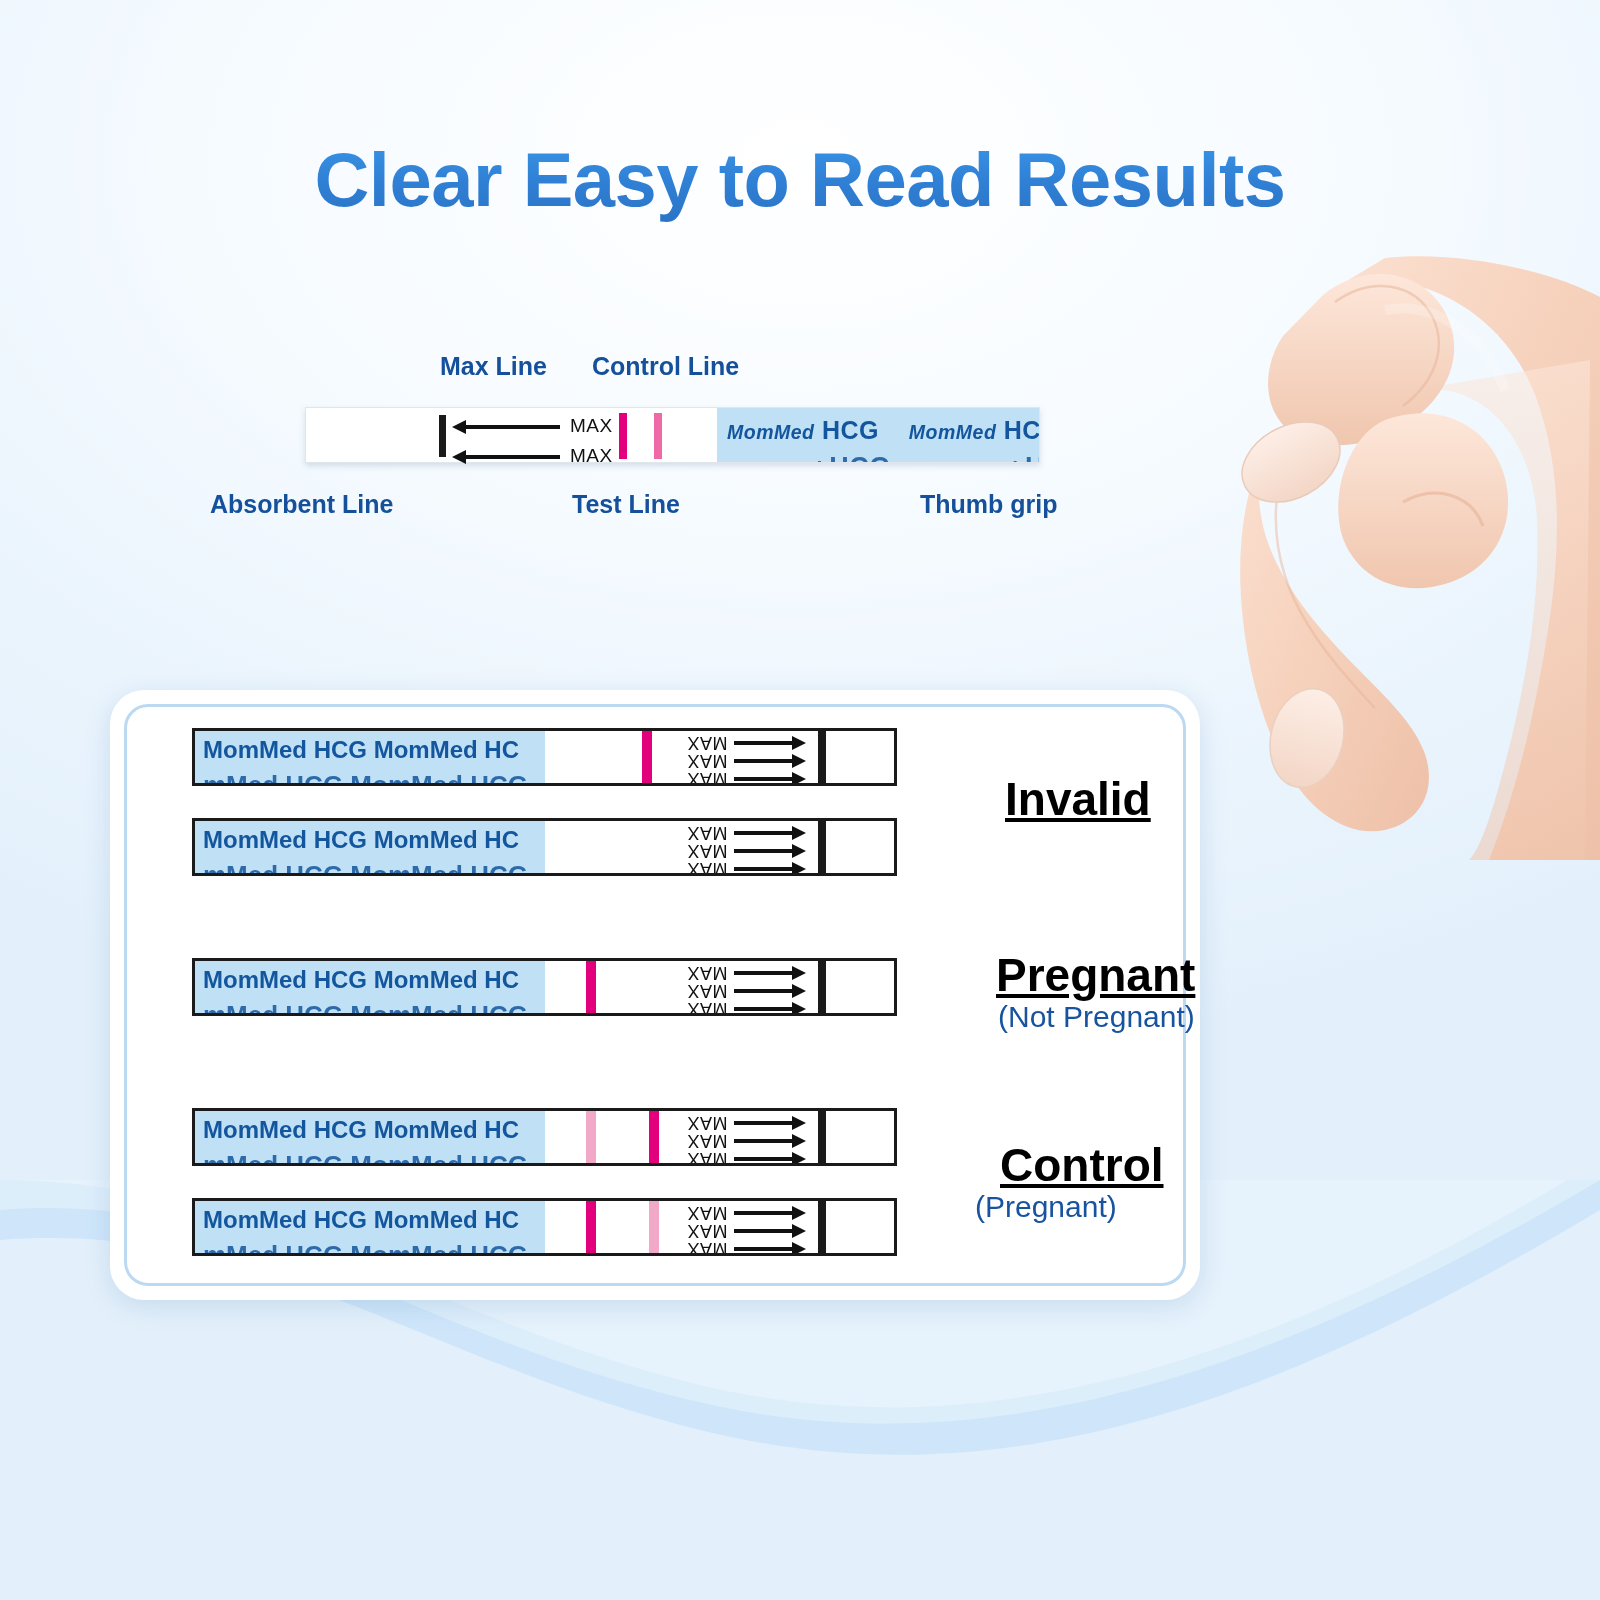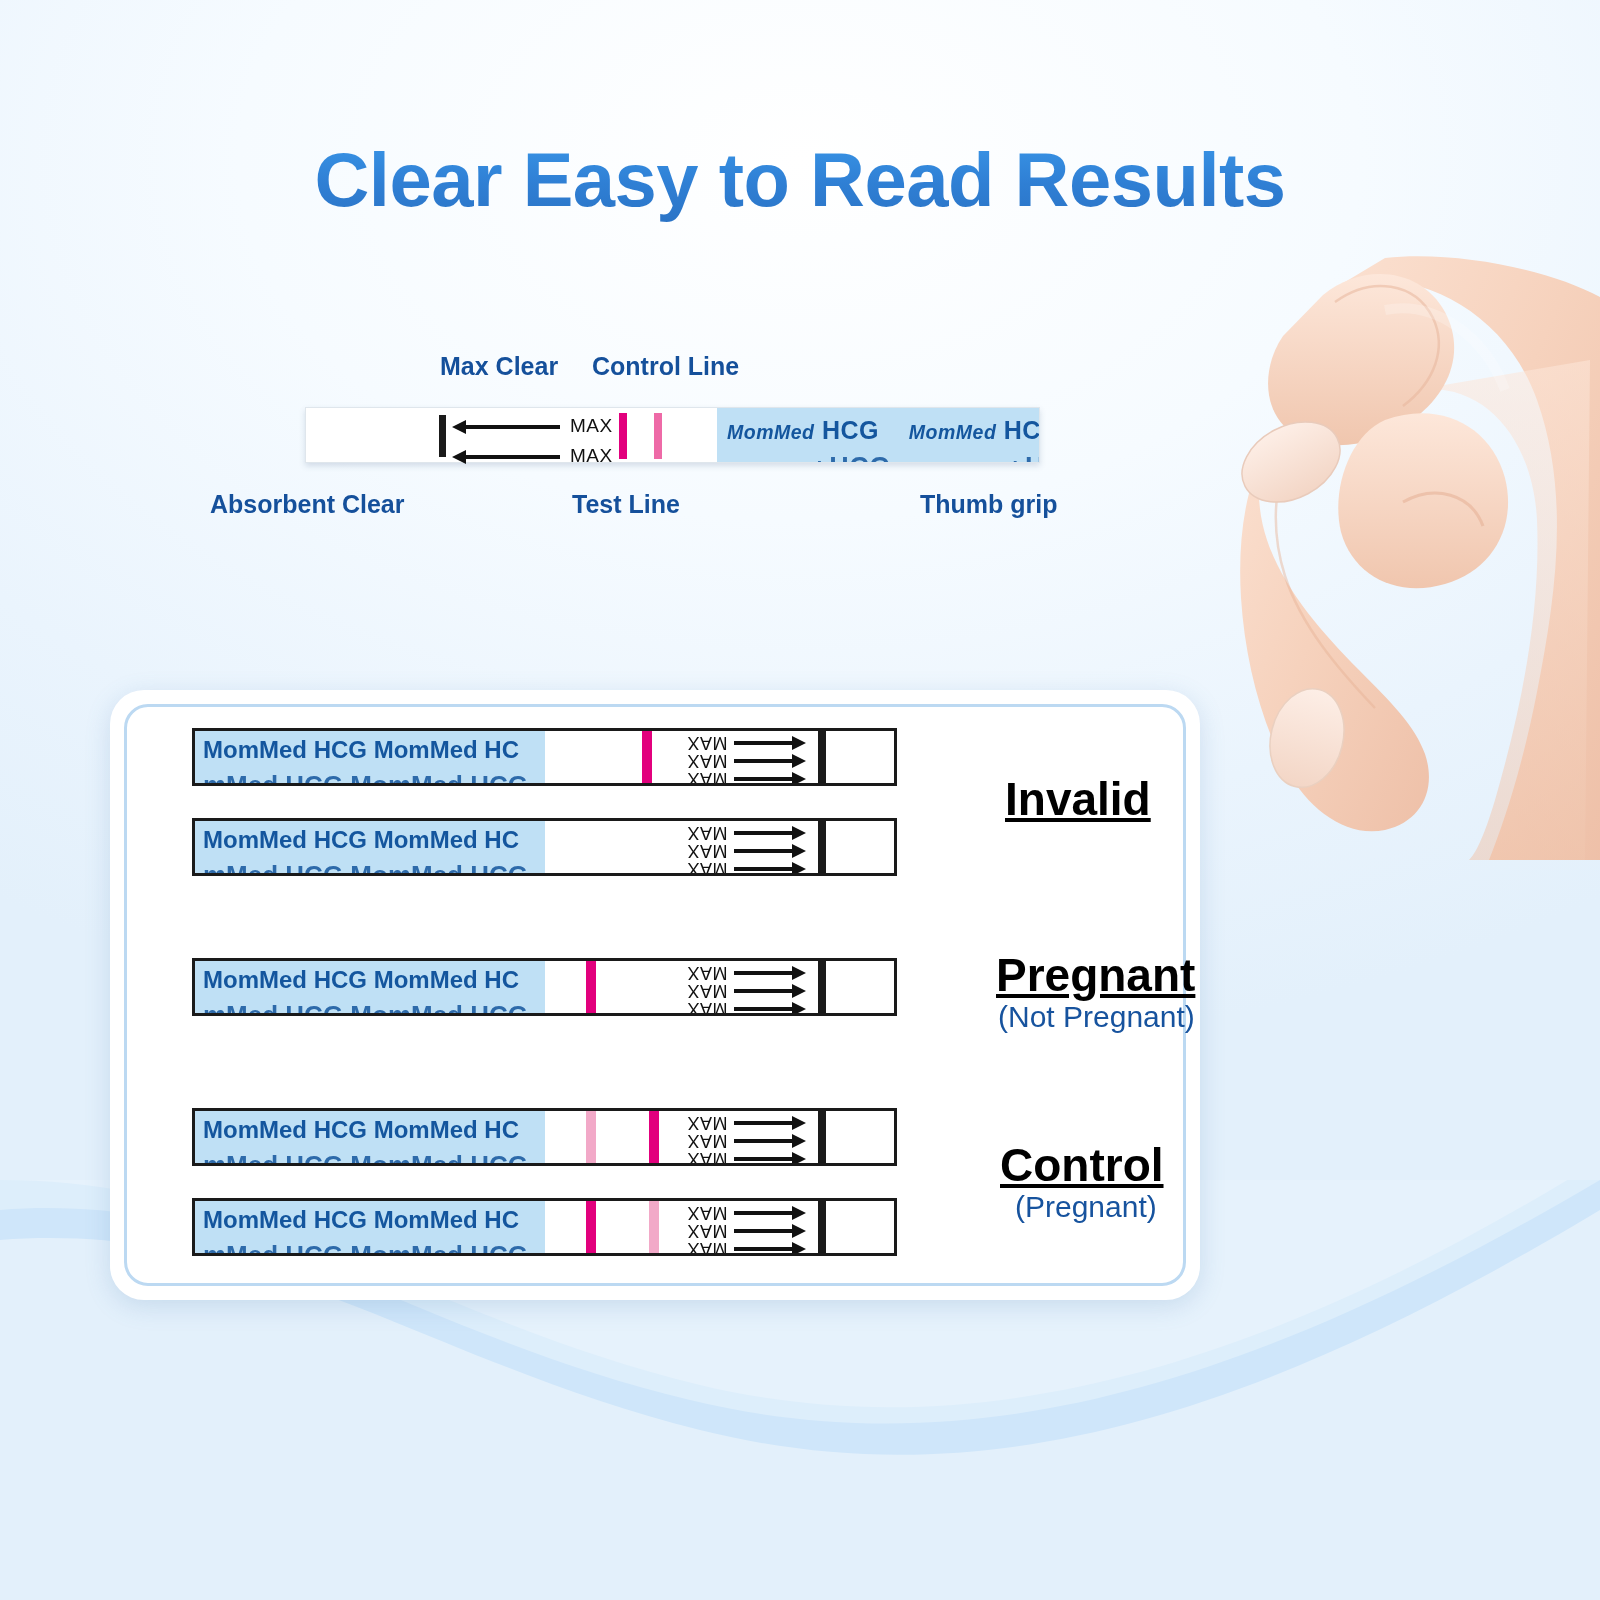--- a/index.html
+++ b/index.html
@@ -124,23 +124,23 @@
 <div class="wave-wrap">
   <svg viewBox="0 0 1600 420" preserveAspectRatio="none">
     <path d="M0,60 C260,40 420,180 700,250 C980,320 1250,240 1600,30 L1600,0 L0,0 Z" fill="#cfe6fa"></path>
     <path d="M0,30 C250,10 400,150 690,220 C980,290 1260,200 1600,0 L1600,-40 L0,-40 Z" fill="#ddeefb"></path>
     <path d="M0,0 C260,0 430,140 700,205 C980,272 1270,185 1600,-20 L1600,-60 L0,-60 Z" fill="#e6f2fc"></path>
   </svg>
 </div>
 
 <div class="title">Clear Easy to Read Results</div>
 
-<div class="lbl" style="left:440px; top:352px;">Max Clear</div>
+<div class="lbl" style="left:440px; top:352px;">Max Line</div>
 <div class="lbl" style="left:592px; top:352px;">Control Line</div>
-<div class="lbl" style="left:210px; top:490px;">Absorbent Clear</div>
+<div class="lbl" style="left:210px; top:490px;">Absorbent Line</div>
 <div class="lbl" style="left:572px; top:490px;">Test Line</div>
 <div class="lbl" style="left:920px; top:490px;">Thumb grip</div>
 
 <div class="topstrip">
   <div class="maxbar"></div>
 
   <div class="arrowgrp">
     <div class="arrowline">
       <div class="head"></div>
       <div class="shaft"></div>
@@ -353,14 +353,14 @@
         </div>
       <div class="rline">
           <div class="rmx">MAX</div>
           <div class="rshaft"></div>
           <div class="rhead"></div>
         </div>
     </div>
   </div>
 
   <div class="reslabel" style="left:890px; top:448px;">Control</div>
-  <div class="ressub" style="left:905px; top:500px;">(Pregnant)</div>
+  <div class="ressub" style="left:865px; top:500px;">(Pregnant)</div>
 </div>
 
 </body></html>

